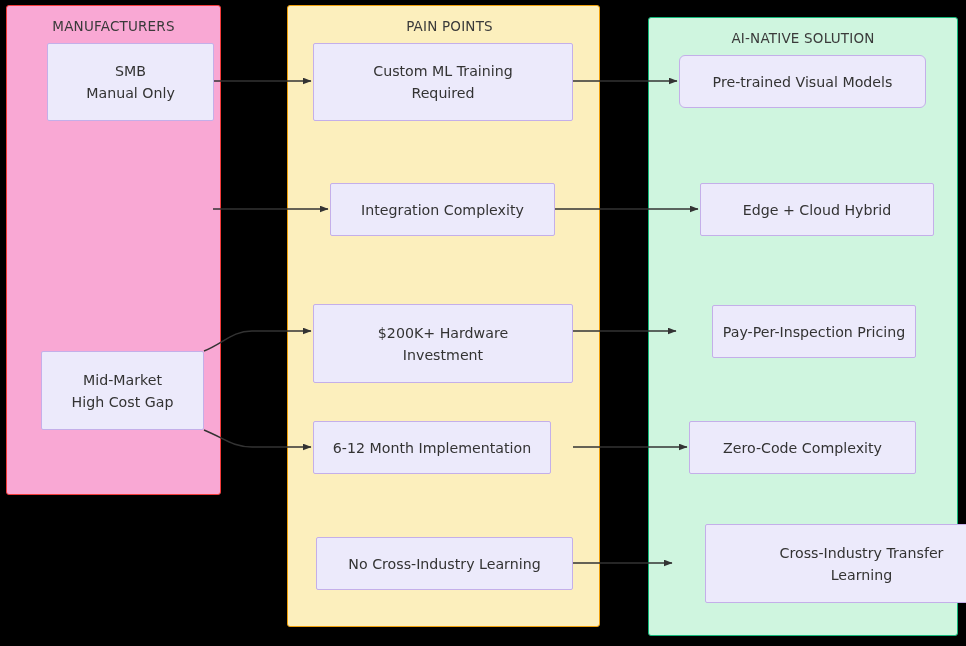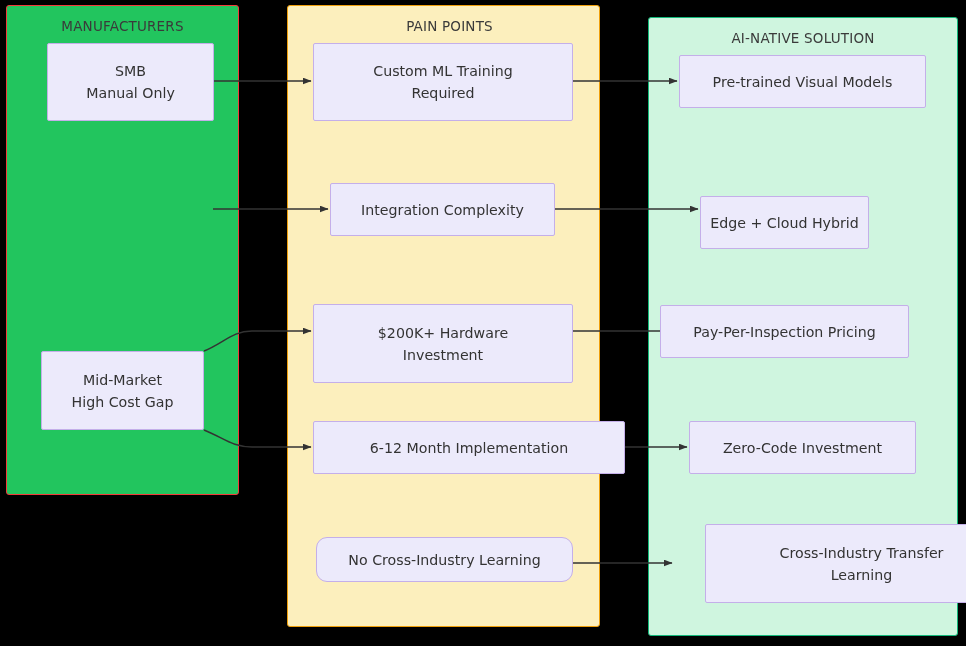--- a/index.html
+++ b/index.html
@@ -26,22 +26,22 @@
   .cluster-title{
     position:absolute;
     left:0;right:0;
     text-align:center;
     font-size:13.5px;
     letter-spacing:.2px;
     color:#3a3a3a;
     white-space:nowrap;
   }
   #cluster-manufacturers{
-    left:6px; top:5px; width:233px; height:490px;
-    background:#22c55e; border-color:#F23B3B;
+    left:6px; top:5px; width:215px; height:490px;
+    background:#f9a8d4; border-color:#F23B3B;
   }
   #cluster-painpoints{
     left:287px; top:5px; width:313px; height:622px;
     background:#FCEFBD; border-color:#EF9F0B;
   }
   #cluster-solution{
     left:648px; top:17px; width:310px; height:619px;
     background:#CFF5DF; border-color:#12B87A;
   }
   
@@ -125,28 +125,28 @@
 High Cost Gap</div>
 
   <div class="node" style="left:313px; top:43px;  width:260px; height:78px;">Custom ML Training
 Required</div>
 
   <div class="node" style="left:330px; top:183px; width:225px; height:53px;">Integration Complexity</div>
 
   <div class="node" style="left:313px; top:304px; width:260px; height:79px;">$200K+ Hardware
 Investment</div>
 
-  <div class="node" style="left:313px; top:421px; width:312px; height:53px;">6-12 Month Implementation</div>
+  <div class="node" style="left:313px; top:421px; width:238px; height:53px;">6-12 Month Implementation</div>
 
-  <div class="node" style="left:316px; top:537px; width:257px; height:45px;border-radius:11px;">No Cross-Industry Learning</div>
+  <div class="node" style="left:316px; top:537px; width:257px; height:53px;">No Cross-Industry Learning</div>
 
-  <div class="node" style="left:679px; top:55px;  width:247px; height:53px;">Pre-trained Visual Models</div>
+  <div class="node" style="left:679px; top:55px;  width:247px; height:53px;border-radius:6px;">Pre-trained Visual Models</div>
 
-  <div class="node" style="left:700px; top:183px; width:169px; height:53px;margin-top:13px;">Edge + Cloud Hybrid</div>
+  <div class="node" style="left:700px; top:183px; width:234px; height:53px;">Edge + Cloud Hybrid</div>
 
-  <div class="node" style="left:660px; top:305px; width:249px; height:53px;">Pay-Per-Inspection Pricing</div>
+  <div class="node" style="left:712px; top:305px; width:204px; height:53px;">Pay-Per-Inspection Pricing</div>
 
-  <div class="node" style="left:689px; top:421px; width:227px; height:53px;">Zero-Code Investment</div>
+  <div class="node" style="left:689px; top:421px; width:227px; height:53px;">Zero-Code Complexity</div>
 
   <div class="node" style="left:673px; top:524px; width:313px; height:79px;margin-left:32px;">Cross-Industry Transfer
 Learning</div>
 
 </div>
 
 </body></html>

